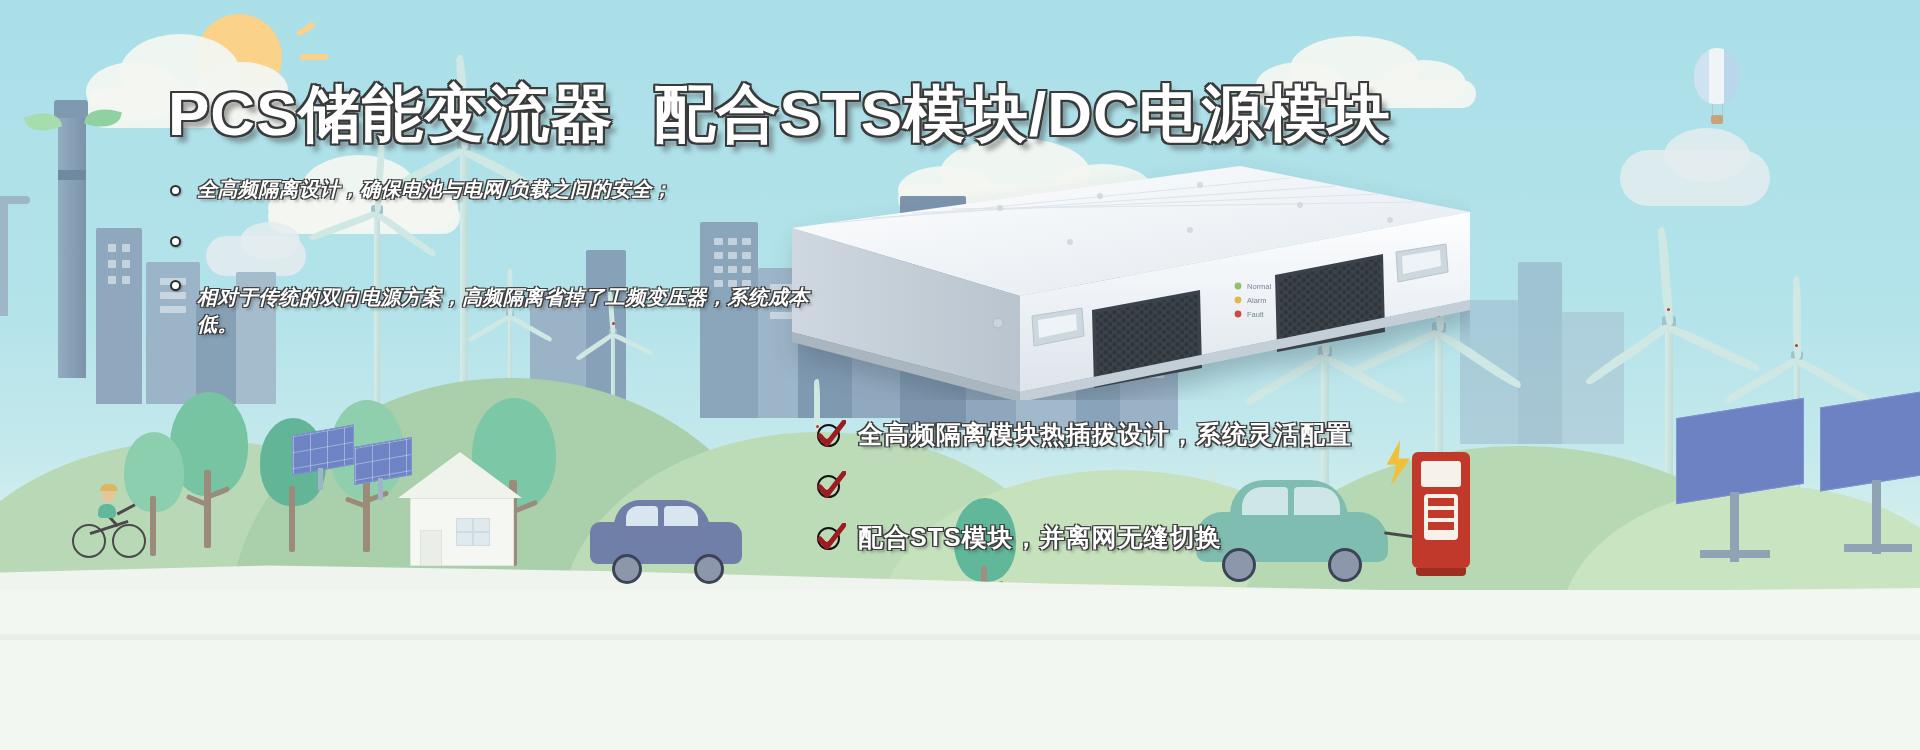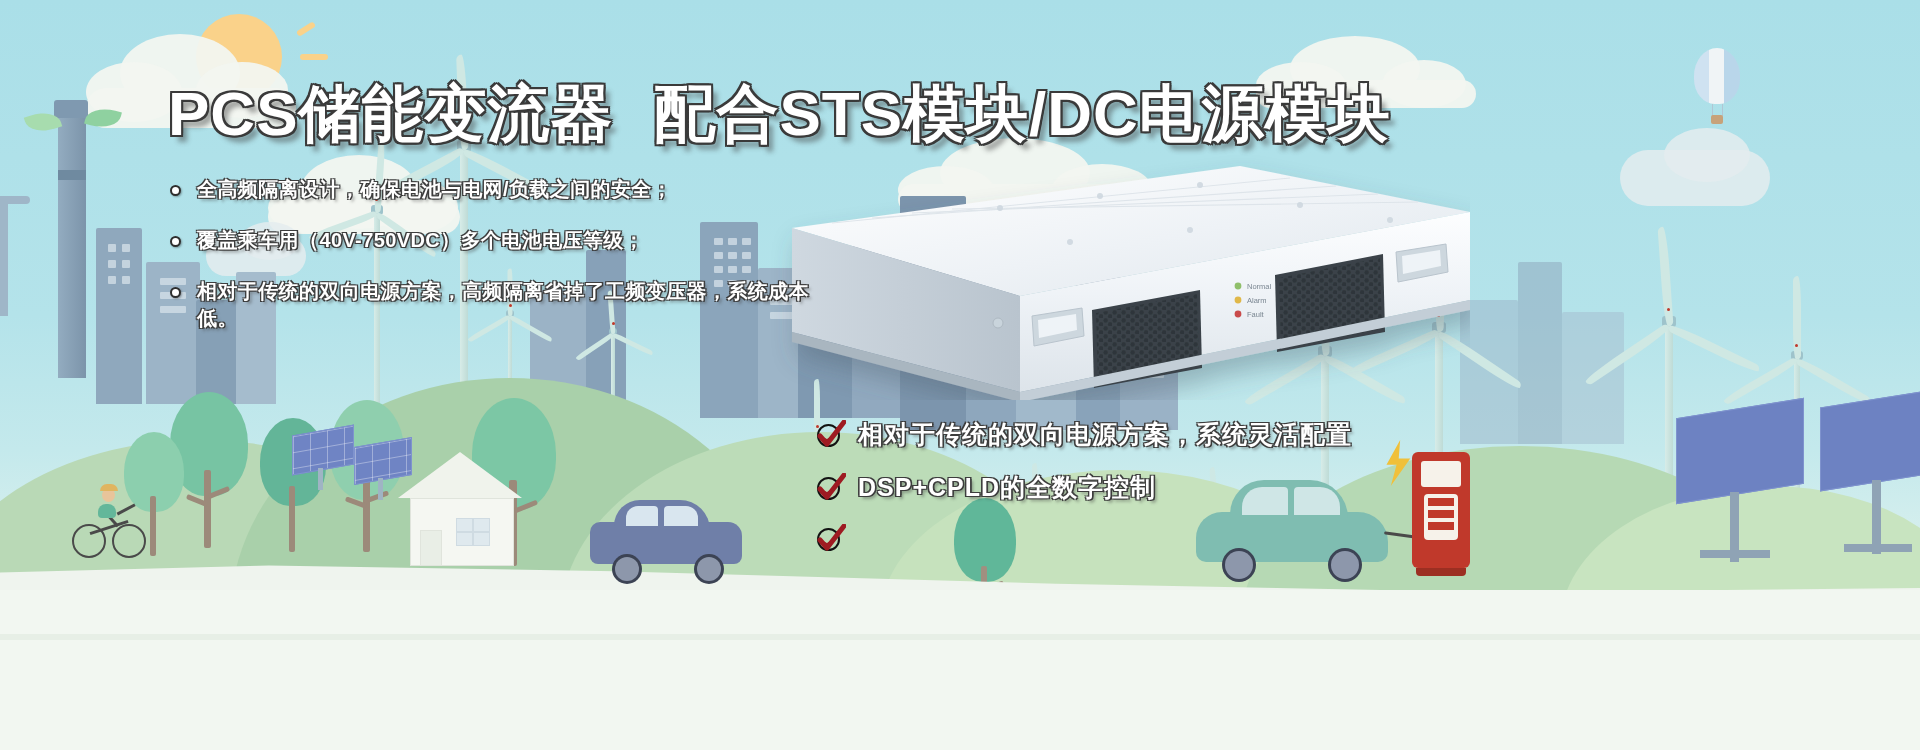--- a/index.html
+++ b/index.html
@@ -100,20 +100,21 @@
     flex: 0 0 auto; margin-top: 9px; margin-right: 16px;
     box-shadow: 1px 1px 2px rgba(0,0,0,.3);
   }
   .btext {
     font-size: 20px; font-weight: bold; line-height: 1.35;
     color: #ffffff; letter-spacing: .4px;
     text-shadow:
       -1.3px -1.3px 0 #3d3d3d, 1.3px -1.3px 0 #3d3d3d,
       -1.3px  1.3px 0 #3d3d3d, 1.3px  1.3px 0 #3d3d3d,
        3px 3px 3px rgba(60,60,60,.4);
+    font-style: italic;
   }
 
   .checks { position:absolute; left: 816px; top: 418px; }
   .check-row { display:flex; align-items:center; margin-bottom: 20px; }
   .check-row:last-child { margin-bottom:0; }
   .cmark { position: relative; width: 30px; height: 30px; flex:0 0 auto; margin-right: 12px; }
   .cmark .ring {
     position:absolute; left:1px; top:4px; width:23px; height:23px;
     border: 2.5px solid #121212; border-radius: 50%;
   }
@@ -585,53 +586,52 @@
     <span>PCS储能变流器</span><span class="gap"></span><span>配合STS模块/DC电源模块</span>
   </div>
 
   <div class="bullets">
     <div class="bullet-row">
       <span class="bdot"></span>
       <span class="btext">全高频隔离设计，确保电池与电网/负载之间的安全；</span>
     </div>
     <div class="bullet-row">
       <span class="bdot"></span>
-      <span class="btext">覆盖乘车用（40V-750VDC）多个电池电压等级；</span>
     </div>
     <div class="bullet-row">
       <span class="bdot"></span>
-      <span class="btext" style="max-width:620px; display:inline-block;">相对于传统的双向电源方案，高频隔离省掉了工频变压器，系统成本低。</span>
+      <span class="btext" style="max-width:620px; display:inline-block;margin-top:13px;">相对于传统的双向电源方案，高频隔离省掉了工频变压器，系统成本低。</span>
     </div>
   </div>
 
   <div class="checks">
     <div class="check-row">
       <span class="cmark">
         <span class="ring"></span>
         <svg class="tick" viewBox="0 0 30 30">
           <path d="M4 16 L11 24 L28 2 L22 12 L11 19 Z" fill="#9e1b22"></path>
           <path d="M4 16 L11 24 L28 2" fill="none" stroke="#9e1b22" stroke-width="5" stroke-linecap="round" stroke-linejoin="round"></path>
         </svg>
       </span>
-      <span class="ctext">相对于传统的双向电源方案，系统灵活配置</span>
+      <span class="ctext">全高频隔离模块热插拔设计，系统灵活配置</span>
     </div>
     <div class="check-row">
       <span class="cmark">
         <span class="ring"></span>
         <svg class="tick" viewBox="0 0 30 30">
           <path d="M4 16 L11 24 L28 2 L22 12 L11 19 Z" fill="#9e1b22"></path>
           <path d="M4 16 L11 24 L28 2" fill="none" stroke="#9e1b22" stroke-width="5" stroke-linecap="round" stroke-linejoin="round"></path>
         </svg>
       </span>
-      <span class="ctext">DSP+CPLD的全数字控制</span>
     </div>
     <div class="check-row">
       <span class="cmark">
         <span class="ring"></span>
         <svg class="tick" viewBox="0 0 30 30">
           <path d="M4 16 L11 24 L28 2 L22 12 L11 19 Z" fill="#9e1b22"></path>
           <path d="M4 16 L11 24 L28 2" fill="none" stroke="#9e1b22" stroke-width="5" stroke-linecap="round" stroke-linejoin="round"></path>
         </svg>
       </span>
+      <span class="ctext">配合STS模块，并离网无缝切换</span>
     </div>
   </div>
 
 </div>
 
 </body></html>

